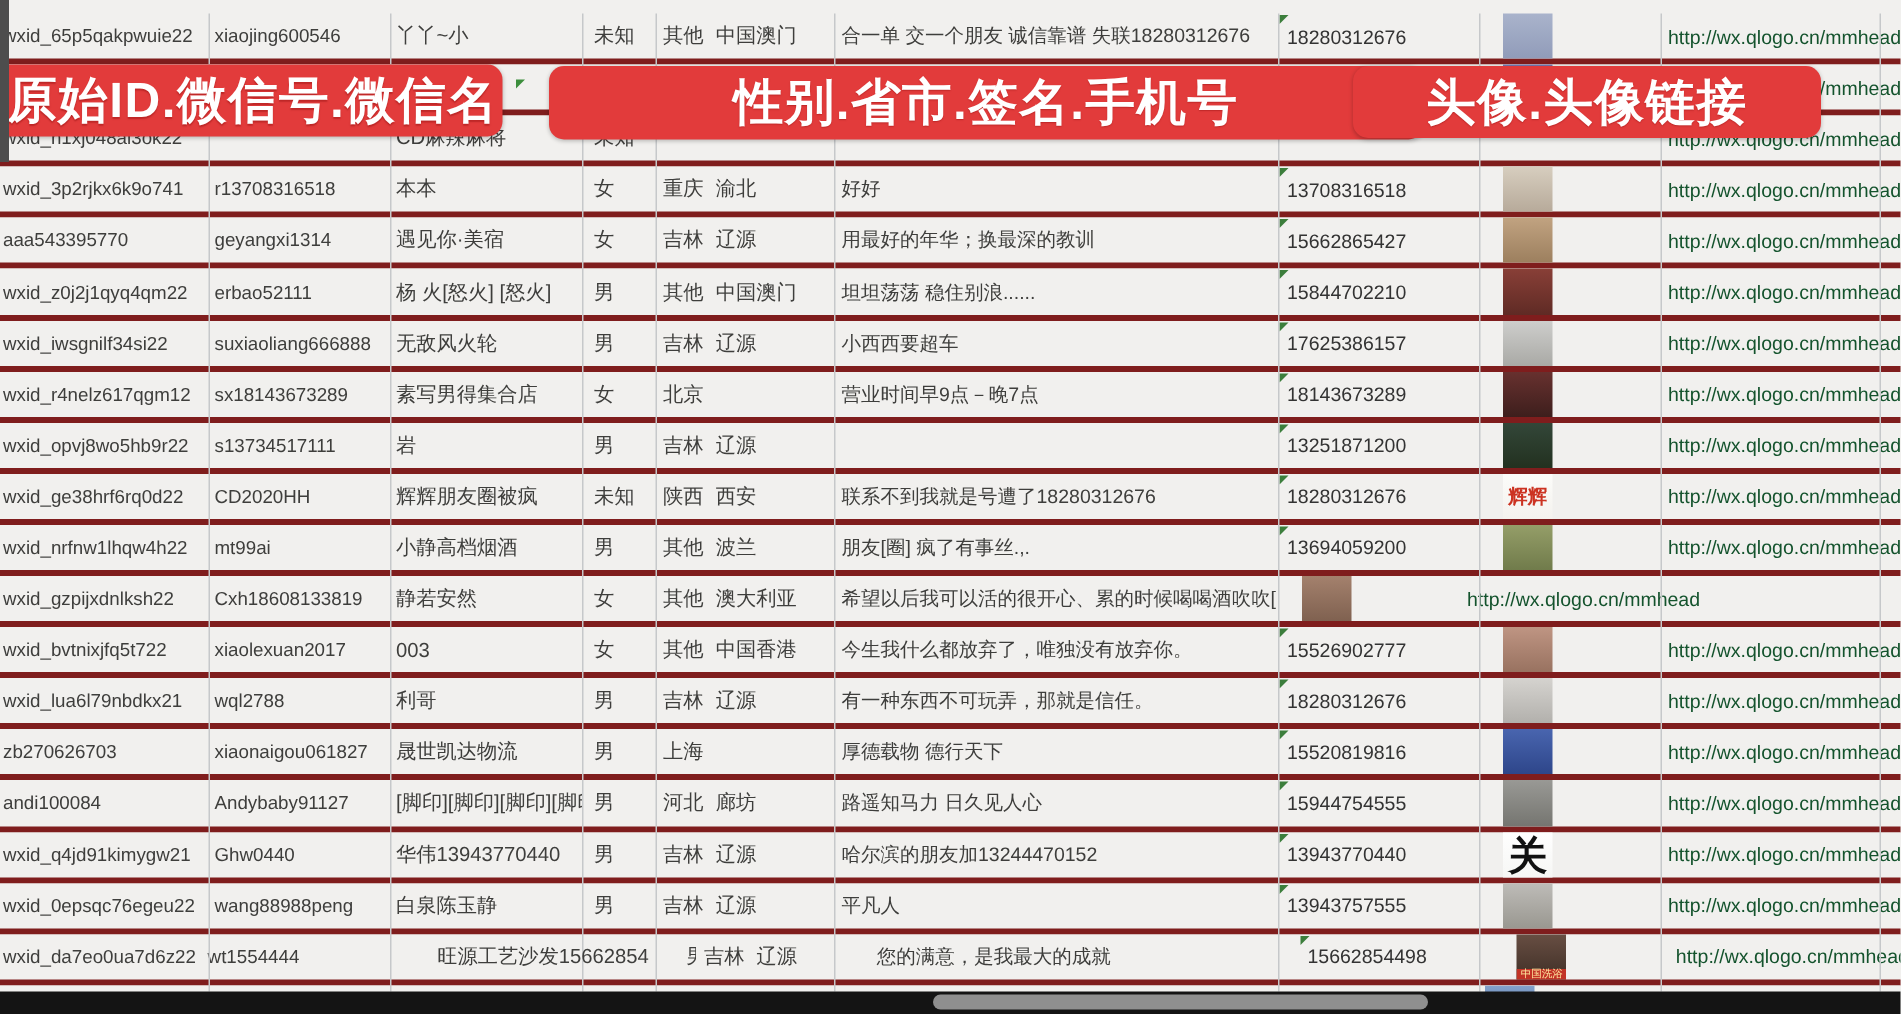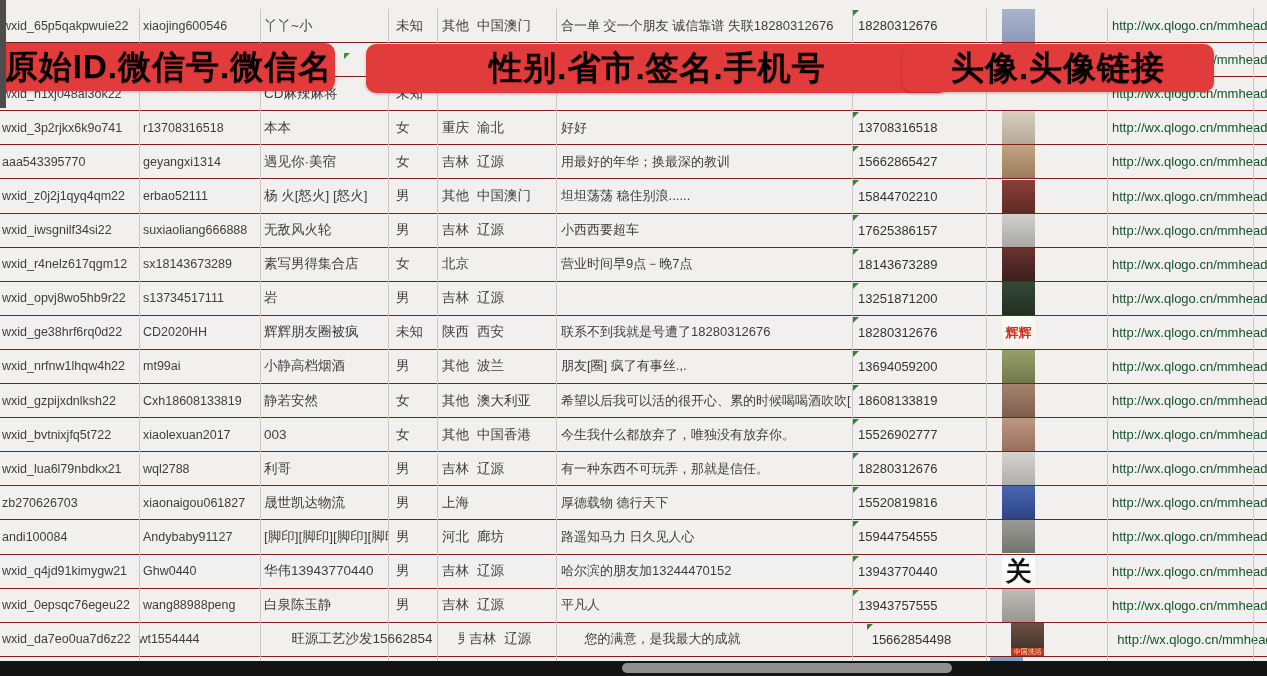--- a/index.html
+++ b/index.html
@@ -5,21 +5,21 @@
   html,body{margin:0;padding:0;}
   body{
     width:1267px;height:676px;overflow:hidden;position:relative;
     background:#f1f0ee;
     font-family:"Liberation Sans","DejaVu Sans",sans-serif;
     -webkit-font-smoothing:antialiased;
   }
   #sheet{position:absolute;left:0;top:9px;width:1267px;}
   .row{
     display:flex;height:34.1px;box-sizing:border-box;
-    border-bottom:1px solid #7f1d1d;position:relative;
+    border-bottom:4px solid #7f1d1d;position:relative;
     background:#f1f0ee;
   }
   .cell{
     box-sizing:border-box;height:100%;overflow:hidden;white-space:nowrap;
     display:flex;align-items:center;color:#3e3e3c;position:relative;
   }
   .c-id     {width:139px;padding-left:2px;font-size:12.5px;}
   .c-account{width:121px;padding-left:4px;font-size:12.5px;}
   .c-name   {width:128px;padding-left:4px;font-size:13.5px;}
   .c-gender {width:49px; padding-left:8px;font-size:13.5px;}
@@ -43,21 +43,21 @@
   }
   .av-text{font-weight:bold;line-height:1;}
   .av-label{
     position:absolute;bottom:0;left:0;right:0;font-size:7px;line-height:8px;
     text-align:center;color:#ffe9a0;
   }
   
   .vline{position:absolute;top:0;width:1px;background:#c6c8ca;z-index:1;}
   
   .banner{
-    position:absolute;z-index:10;background:#e23b3b;color:#000000;
+    position:absolute;z-index:10;background:#e23b3b;color:#ffffff;
     border-radius:10px;display:flex;align-items:center;justify-content:center;
     font-weight:bold;font-size:33px;letter-spacing:1px;
     text-shadow:0 1px 1px rgba(120,0,0,.35);
     box-shadow:0 1px 3px rgba(0,0,0,.25);
     white-space:nowrap;
   }
   #banner-1{left:2px;top:43px;width:333px;height:48px;border-radius:4px 10px 10px 4px;}
   #banner-2{left:366px;top:44px;width:583px;height:49px;}
   #banner-3{left:902px;top:44px;width:312px;height:48px;}
   
@@ -281,24 +281,20 @@
     </div>
     <div class="cell c-url">http://wx.qlogo.cn/mmhead</div>
   </div>
     <div class="row">
     <div class="cell c-id">wxid_gzpijxdnlksh22</div>
     <div class="cell c-account">Cxh18608133819</div>
     <div class="cell c-name">静若安然</div>
     <div class="cell c-gender">女</div>
     <div class="cell c-region">其他 澳大利亚</div>
     <div class="cell c-sig">希望以后我可以活的很开心、累的时候喝喝酒吹吹[</div>
-    <div class="cell c-phone">
-      <span class="tri"></span>
-      <span class="ph">18608133819</span>
-    </div>
     <div class="cell c-avatar">
       <div class="thumb" style="background: linear-gradient(rgb(165, 130, 110), rgb(125, 95, 78));">
         <span class="av-text"></span>
         <span class="av-label"></span>
       </div>
     </div>
     <div class="cell c-url">http://wx.qlogo.cn/mmhead</div>
   </div>
     <div class="row">
     <div class="cell c-id">wxid_bvtnixjfq5t722</div>

